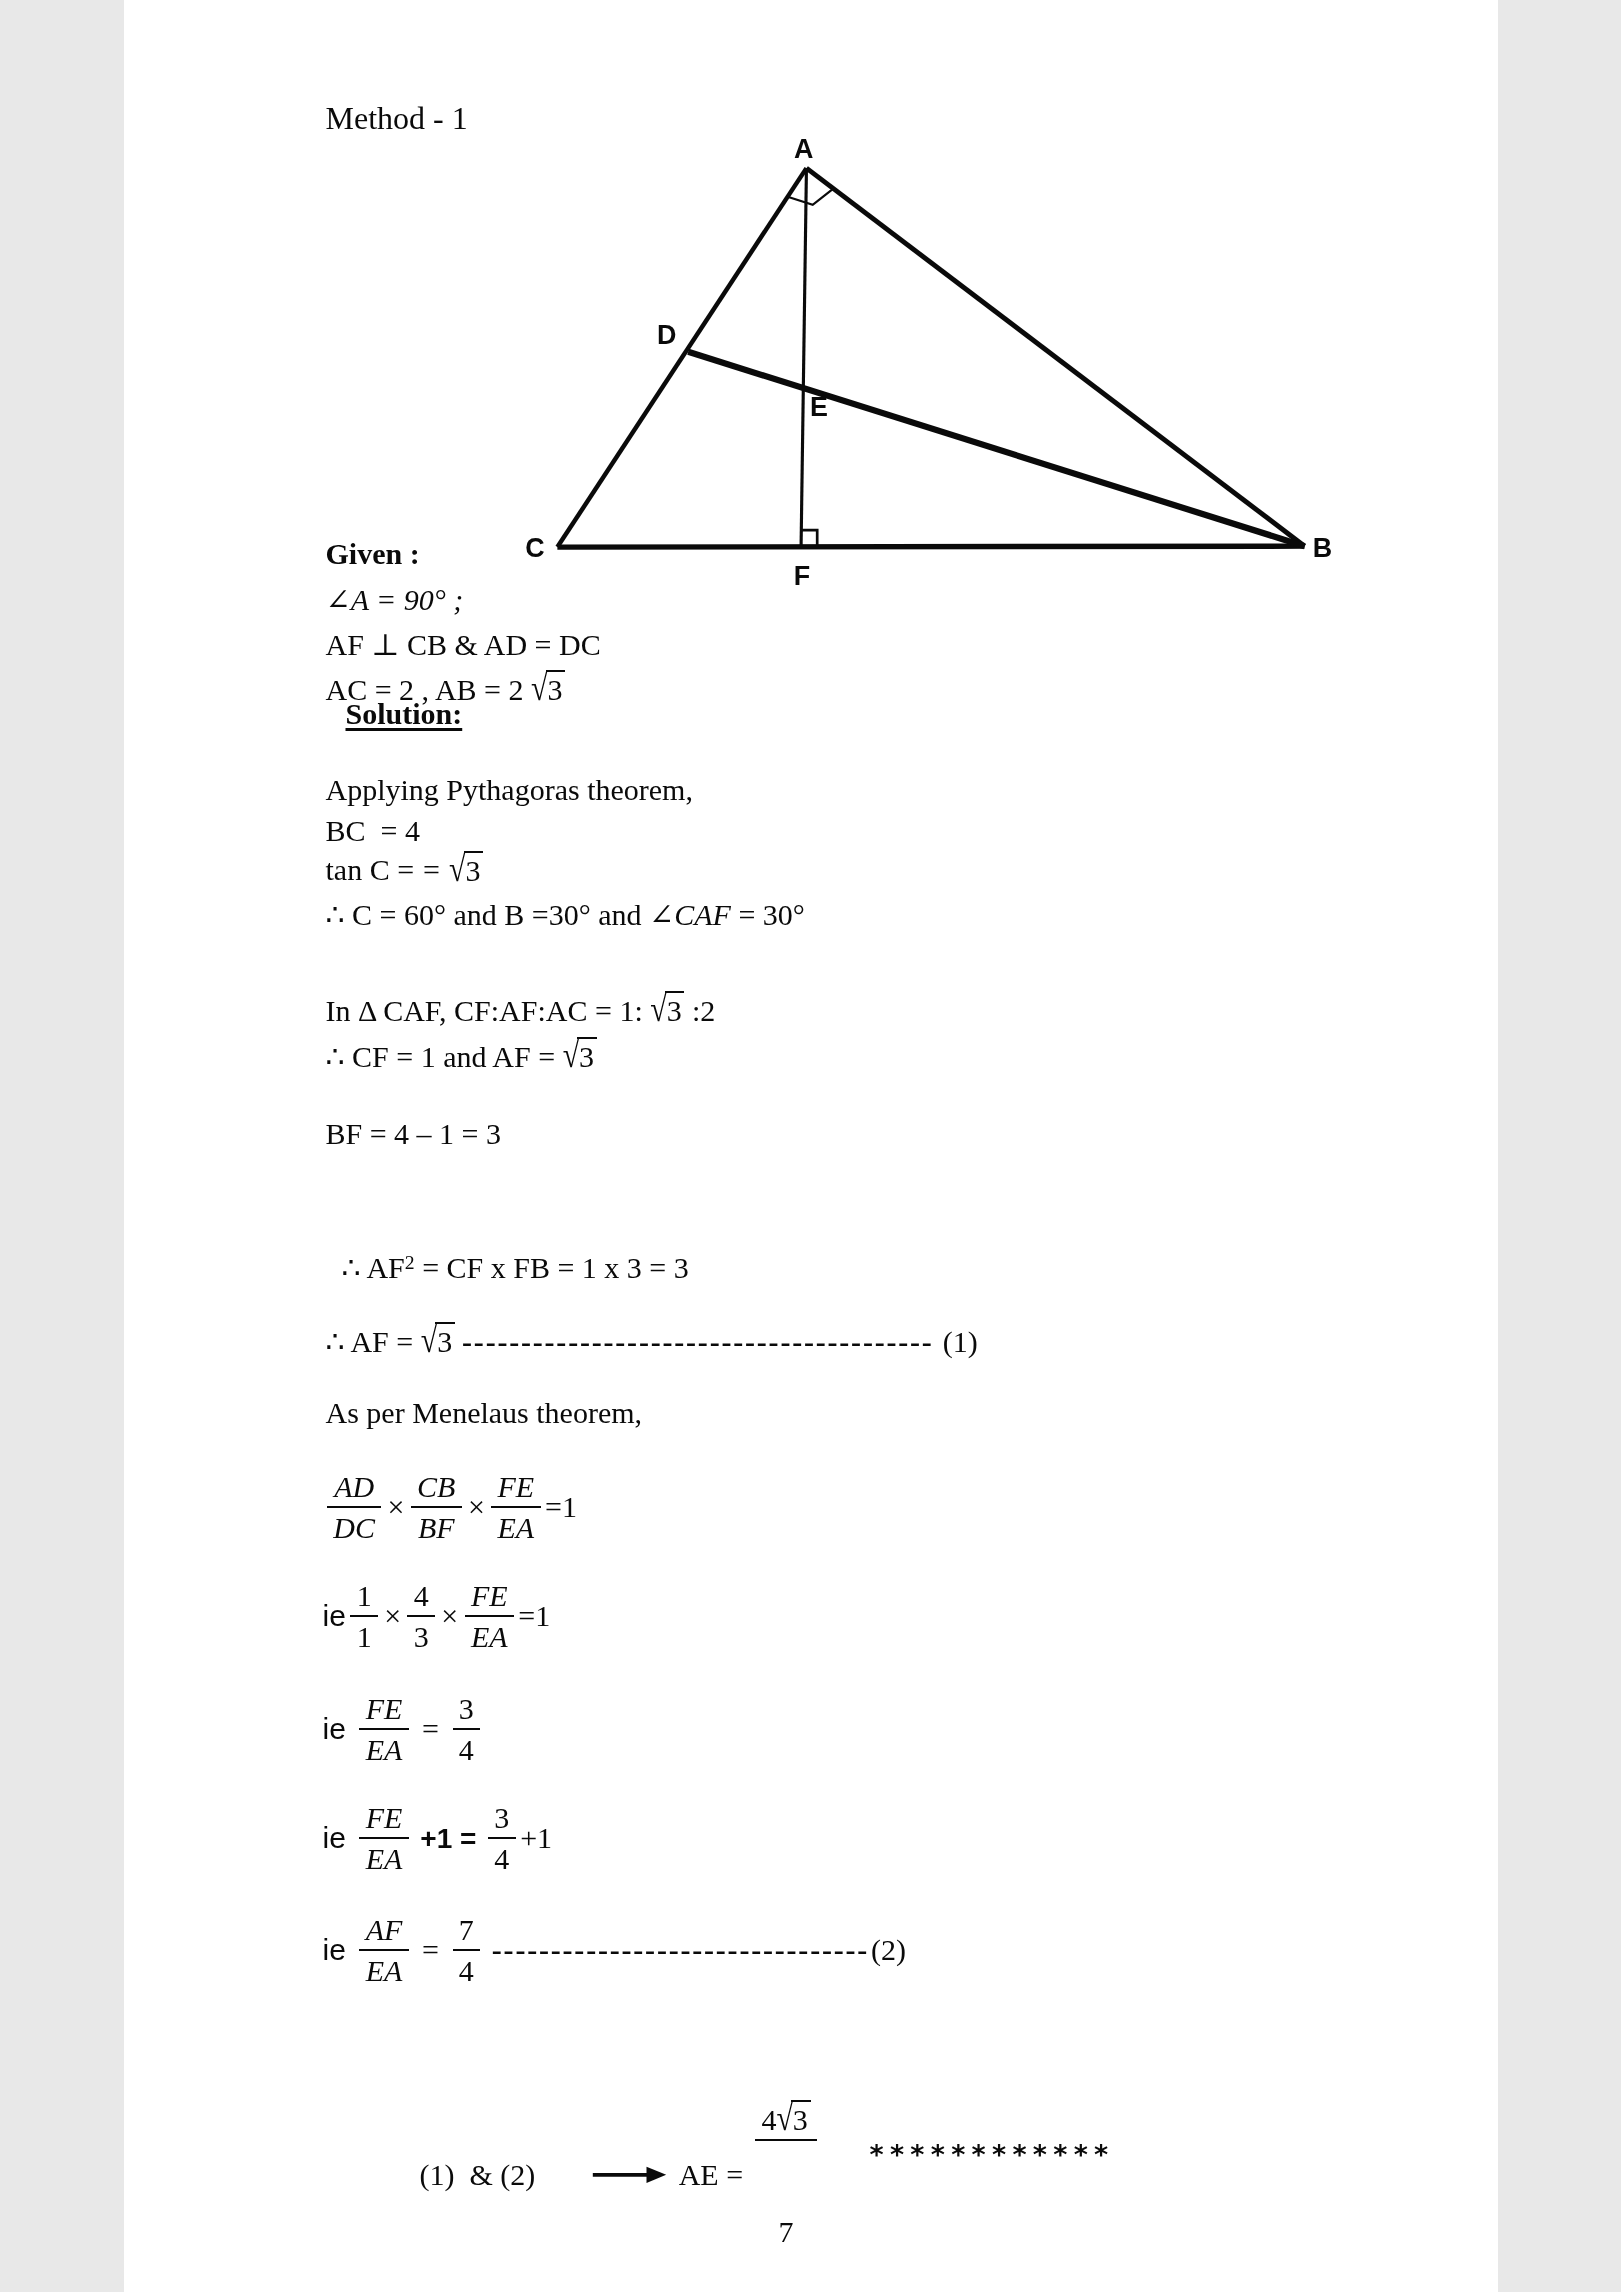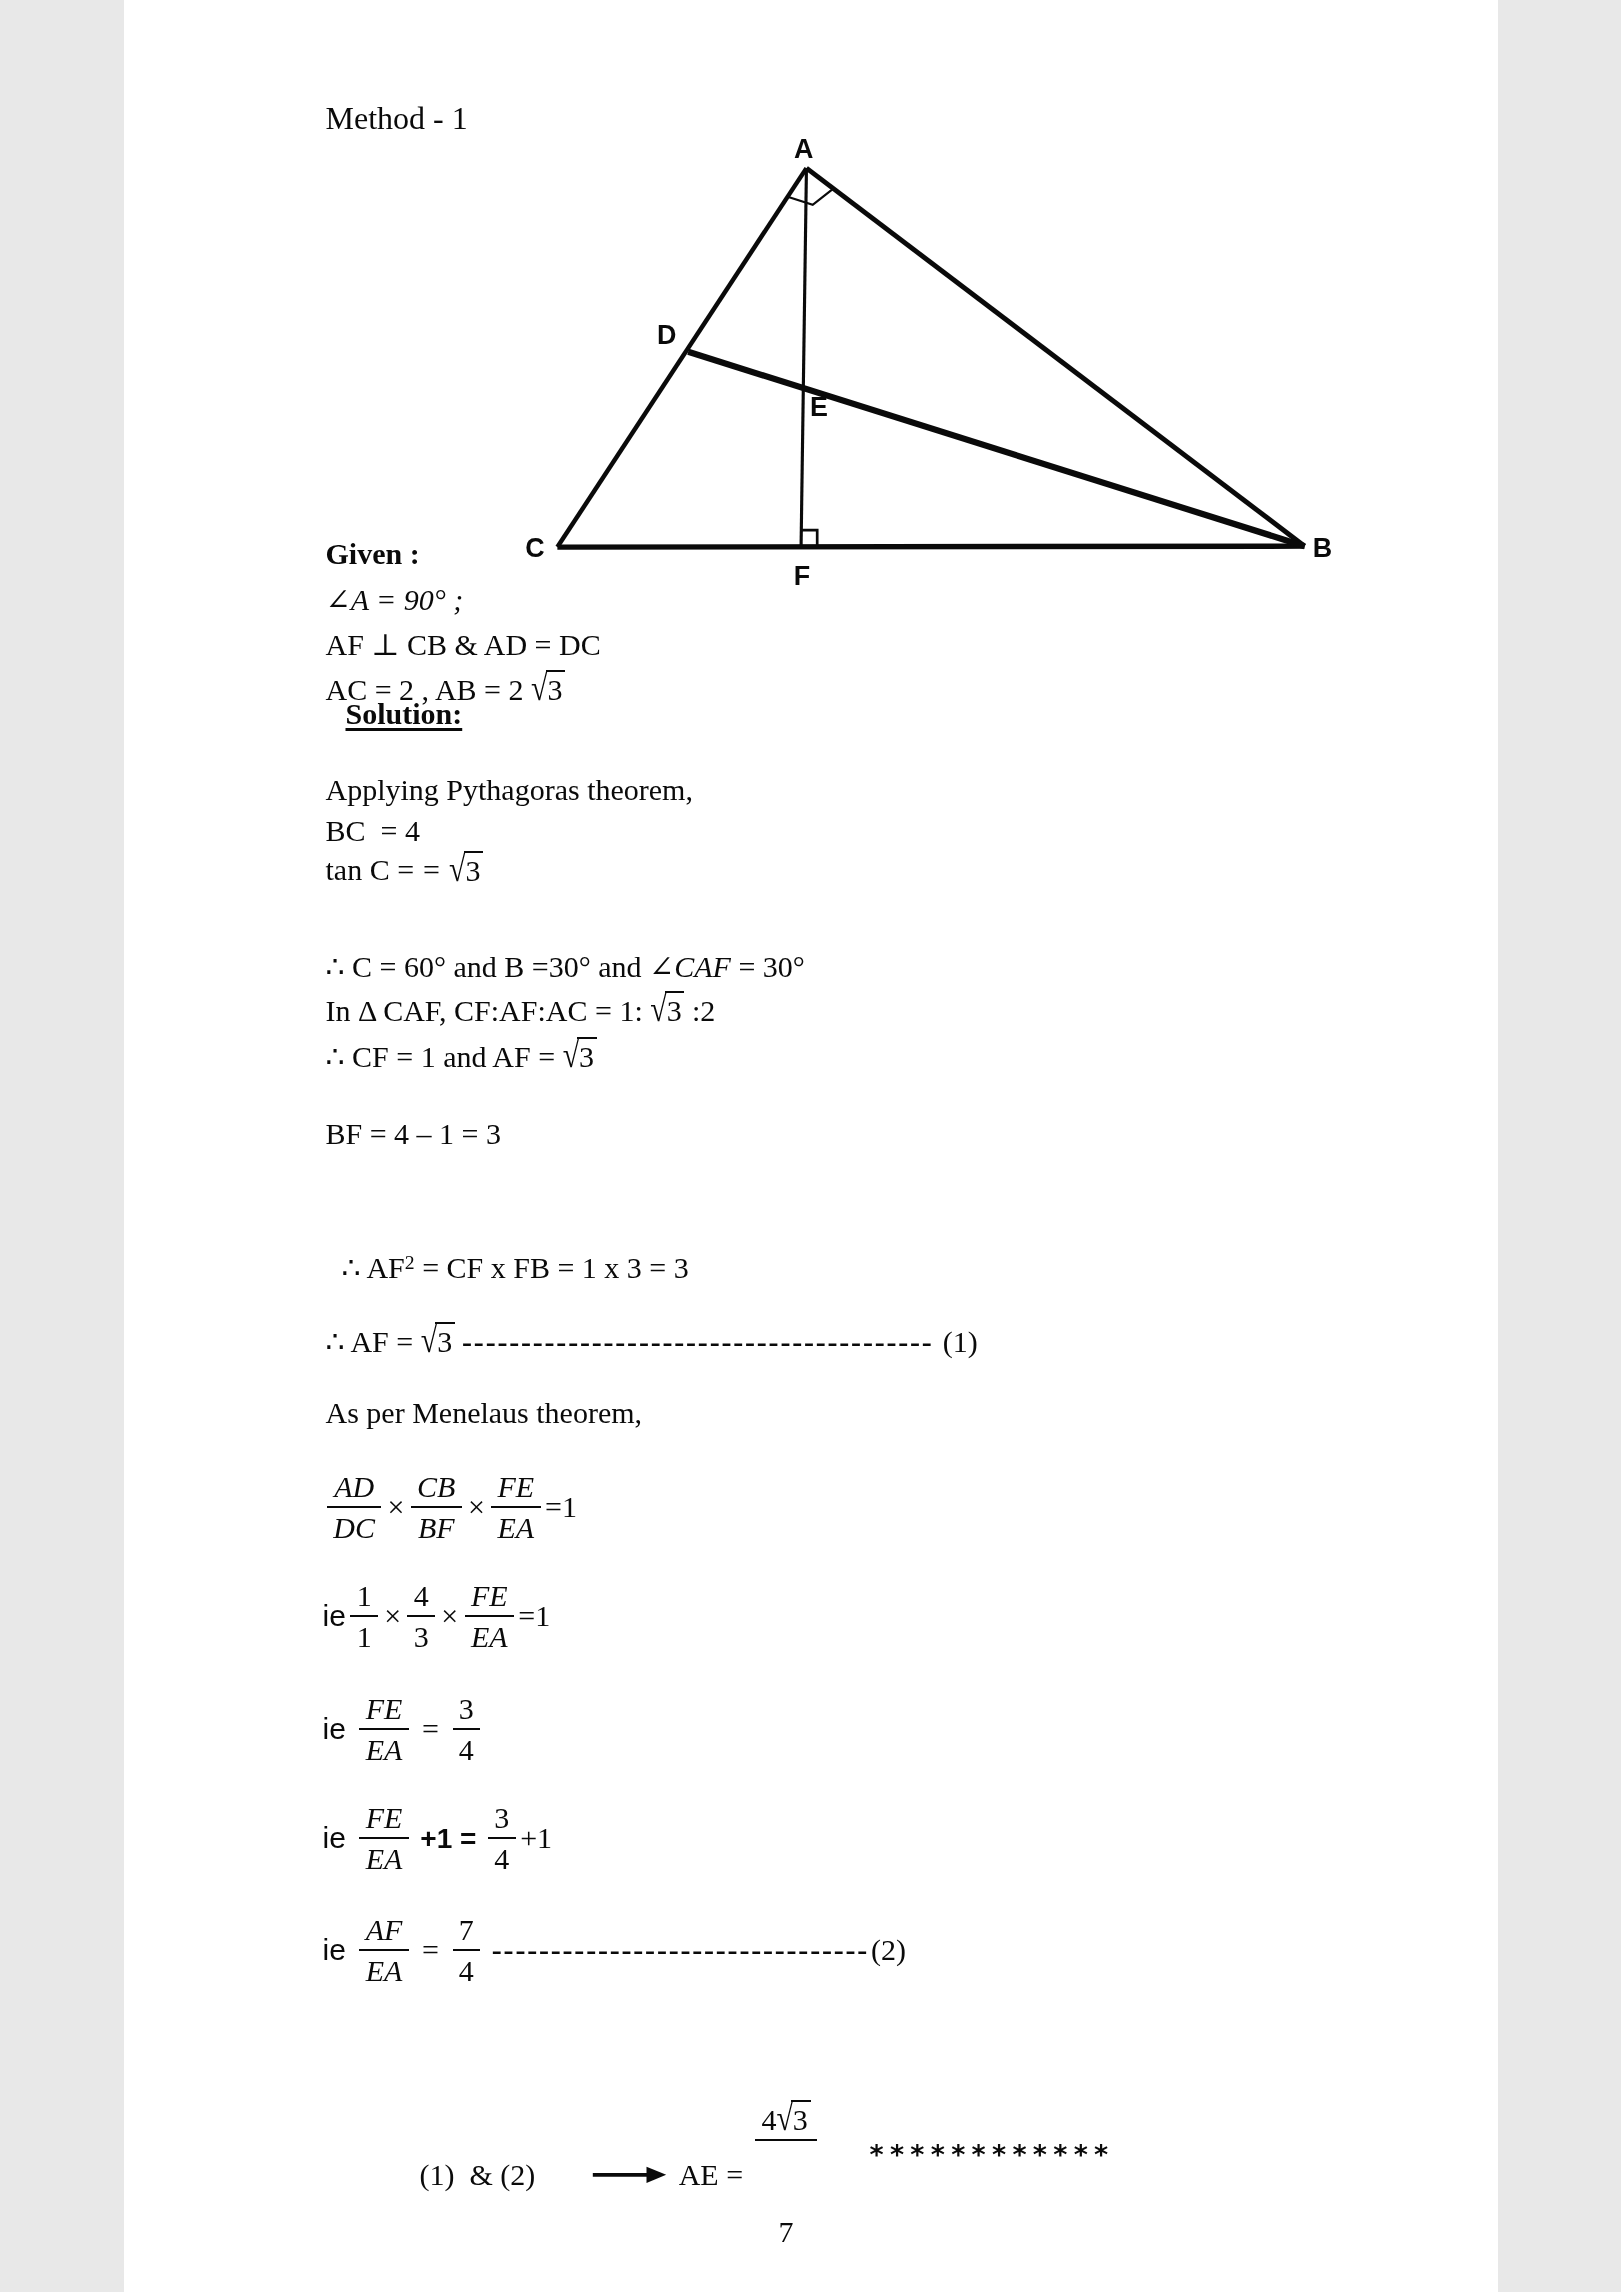--- a/index.html
+++ b/index.html
@@ -68,21 +68,21 @@
 
   <div class="tl" style="left:202px;top:772px;">Applying Pythagoras theorem,</div>
   <div class="tl" style="left:202px;top:813px;">BC  = 4</div>
 
   <div class="tl eq" style="left:202px;top:851px;">
     <span>tan C =</span>
     <span class="eqsign">=</span>
     <span class="sqrt"><span class="rsign">√</span><span class="rad">3</span></span>
   </div>
 
-  <div class="tl" style="left:202px;top:949px;"><span>∴ C = 60° and B =30° and </span><span class="it">∠CAF</span><span> = 30°</span></div>
+  <div class="tl" style="left:202px;top:897px;"><span>∴ C = 60° and B =30° and </span><span class="it">∠CAF</span><span> = 30°</span></div>
 
   <div class="tl" style="left:202px;top:991px;"><span>In Δ CAF, CF:AF:AC = 1: </span><span class="sqrt"><span class="rsign">√</span><span class="rad">3</span></span><span> :2</span></div>
 
   <div class="tl" style="left:202px;top:1037px;"><span>∴ CF = 1 and AF = </span><span class="sqrt"><span class="rsign">√</span><span class="rad">3</span></span></div>
 
   <div class="tl" style="left:202px;top:1116px;">BF = 4 – 1 = 3</div>
 
 
   <div class="tl" style="left:202px;top:1250px;margin-left:16px;"><span>∴ AF</span><span class="sup">2</span><span> = CF x FB = 1 x 3 = 3</span></div>
 

